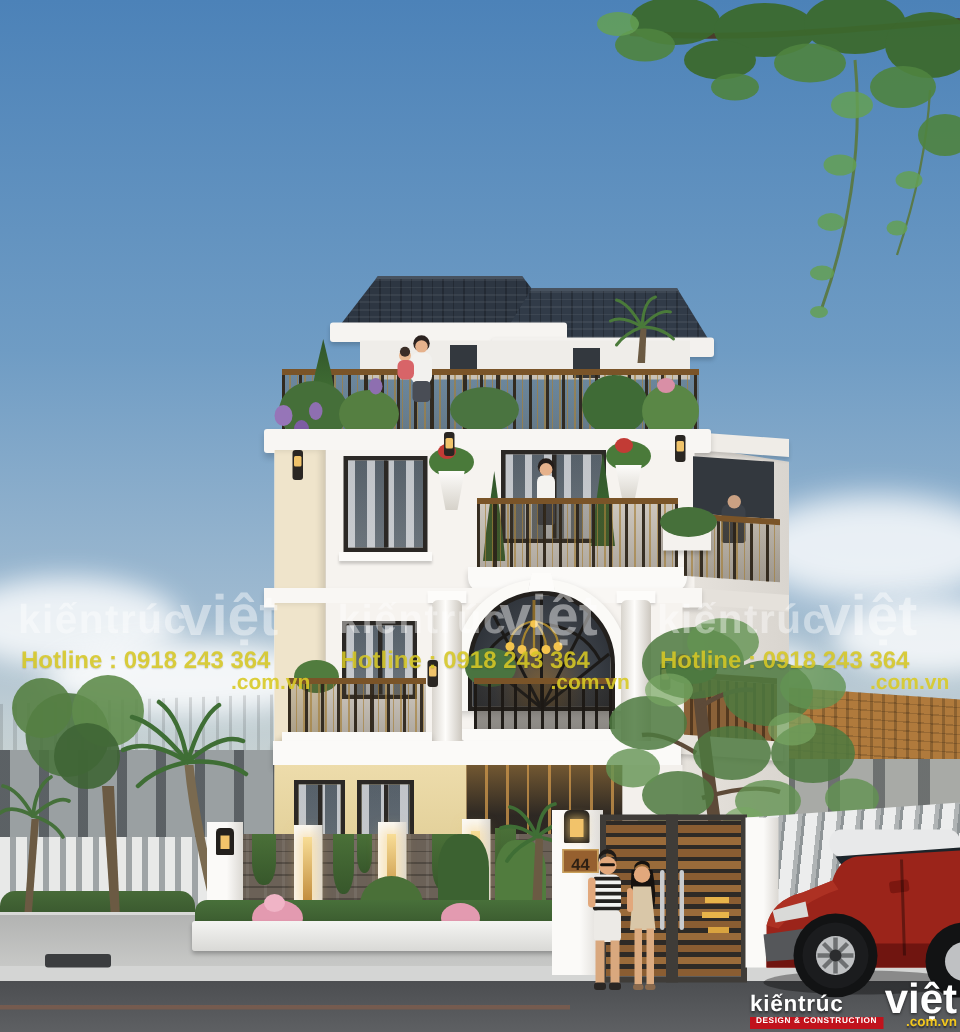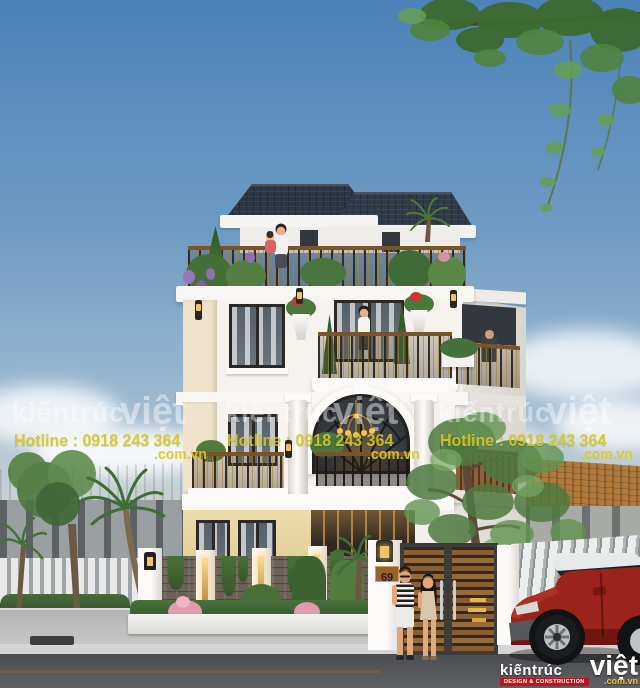--- a/index.html
+++ b/index.html
@@ -326,21 +326,21 @@
   <div class="a" style="left:130px;top:600px;width:250px;height:26px;border-radius:8px 8px 0 0;background:linear-gradient(#48703a,#334f29);"></div>
   <div class="blob" style="left:168px;top:600px;width:34px;height:24px;background:#e39ab0;"></div>
   <div class="blob" style="left:176px;top:596px;width:14px;height:12px;background:#f0b4c6;"></div>
   <div class="blob" style="left:294px;top:602px;width:26px;height:20px;background:#e39ab0;"></div>
   <div class="a" style="left:128px;top:614px;width:254px;height:20px;background:linear-gradient(#f4f4f2,#d9d9d6);border-radius:2px;box-shadow:0 2px 3px rgba(0,0,0,.25);"></div>
 
   <div class="pillar" style="left:368px;top:540px;width:34px;height:110px;"></div>
   <div class="a" style="left:376px;top:540px;width:17px;height:22px;background:#23201d;border-radius:4px 4px 1px 1px;"></div>
   <div class="a" style="left:380px;top:546px;width:9px;height:12px;background:#f2c36a;box-shadow:0 0 6px 2px rgba(244,200,110,.6);"></div>
   <div class="a" style="left:375px;top:566px;width:24px;height:16px;background:#96602f;border:1px solid #c9a05a;box-sizing:border-box;text-align:center;">
-    <span style="font-size:11px;font-weight:bold;color:#2e2014;line-height:14px;">69</span>
+    <span style="font-size:11px;font-weight:bold;color:#2e2014;line-height:14px;">44</span>
   </div>
   <div class="a" style="left:400px;top:543px;width:98px;height:112px;box-sizing:border-box;border:4px solid #3f3c38;
     background:repeating-linear-gradient(0deg,#8a5d32 0 5px,#2e2a26 5px 8px,#9a6b3a 8px 13px,#2e2a26 13px 16px);"></div>
   <div class="a" style="left:444px;top:543px;width:8px;height:112px;background:#3f3c38;"></div>
   <div class="a" style="left:440px;top:580px;width:3px;height:40px;background:#c9cbcd;border-radius:2px;"></div>
   <div class="a" style="left:453px;top:580px;width:3px;height:40px;background:#c9cbcd;border-radius:2px;"></div>
   <div class="a" style="left:470px;top:598px;width:16px;height:4px;background:#e8b44a;"></div>
   <div class="a" style="left:468px;top:608px;width:18px;height:4px;background:#e8b44a;"></div>
   <div class="a" style="left:472px;top:618px;width:14px;height:4px;background:#d9a33f;"></div>
   <div class="pillar" style="left:497px;top:545px;width:22px;height:100px;"></div>

